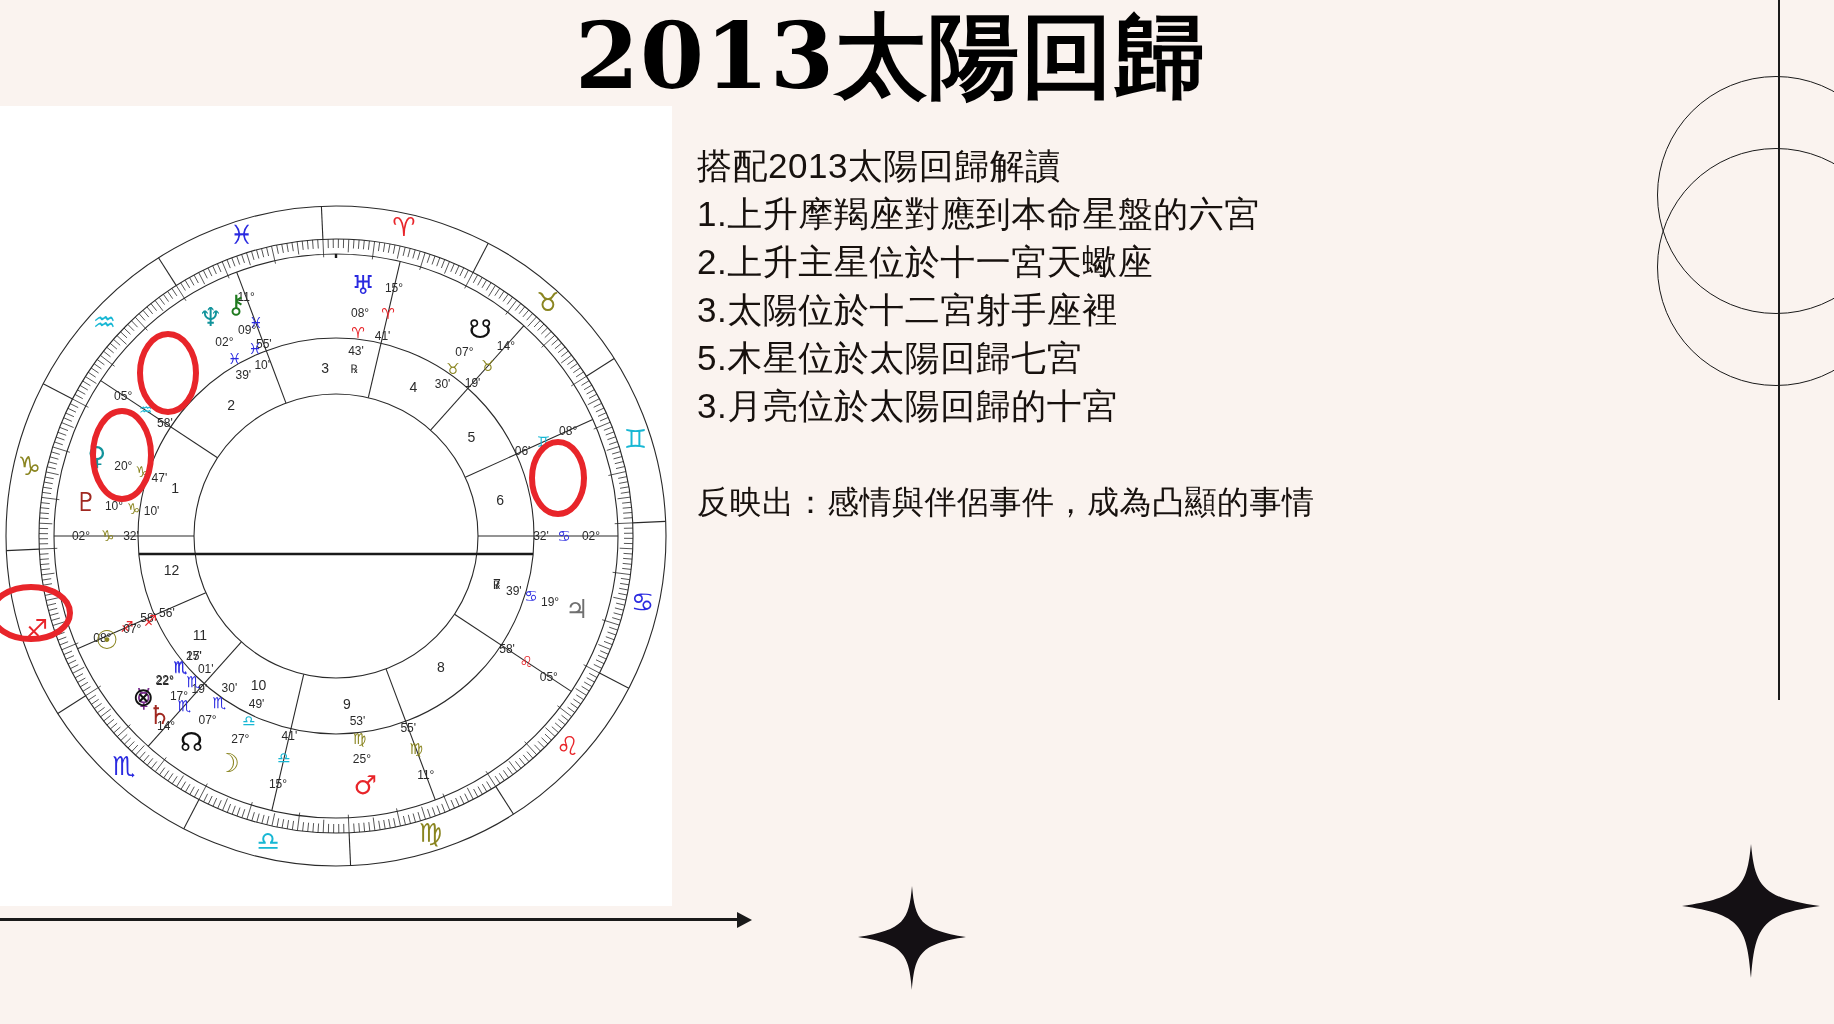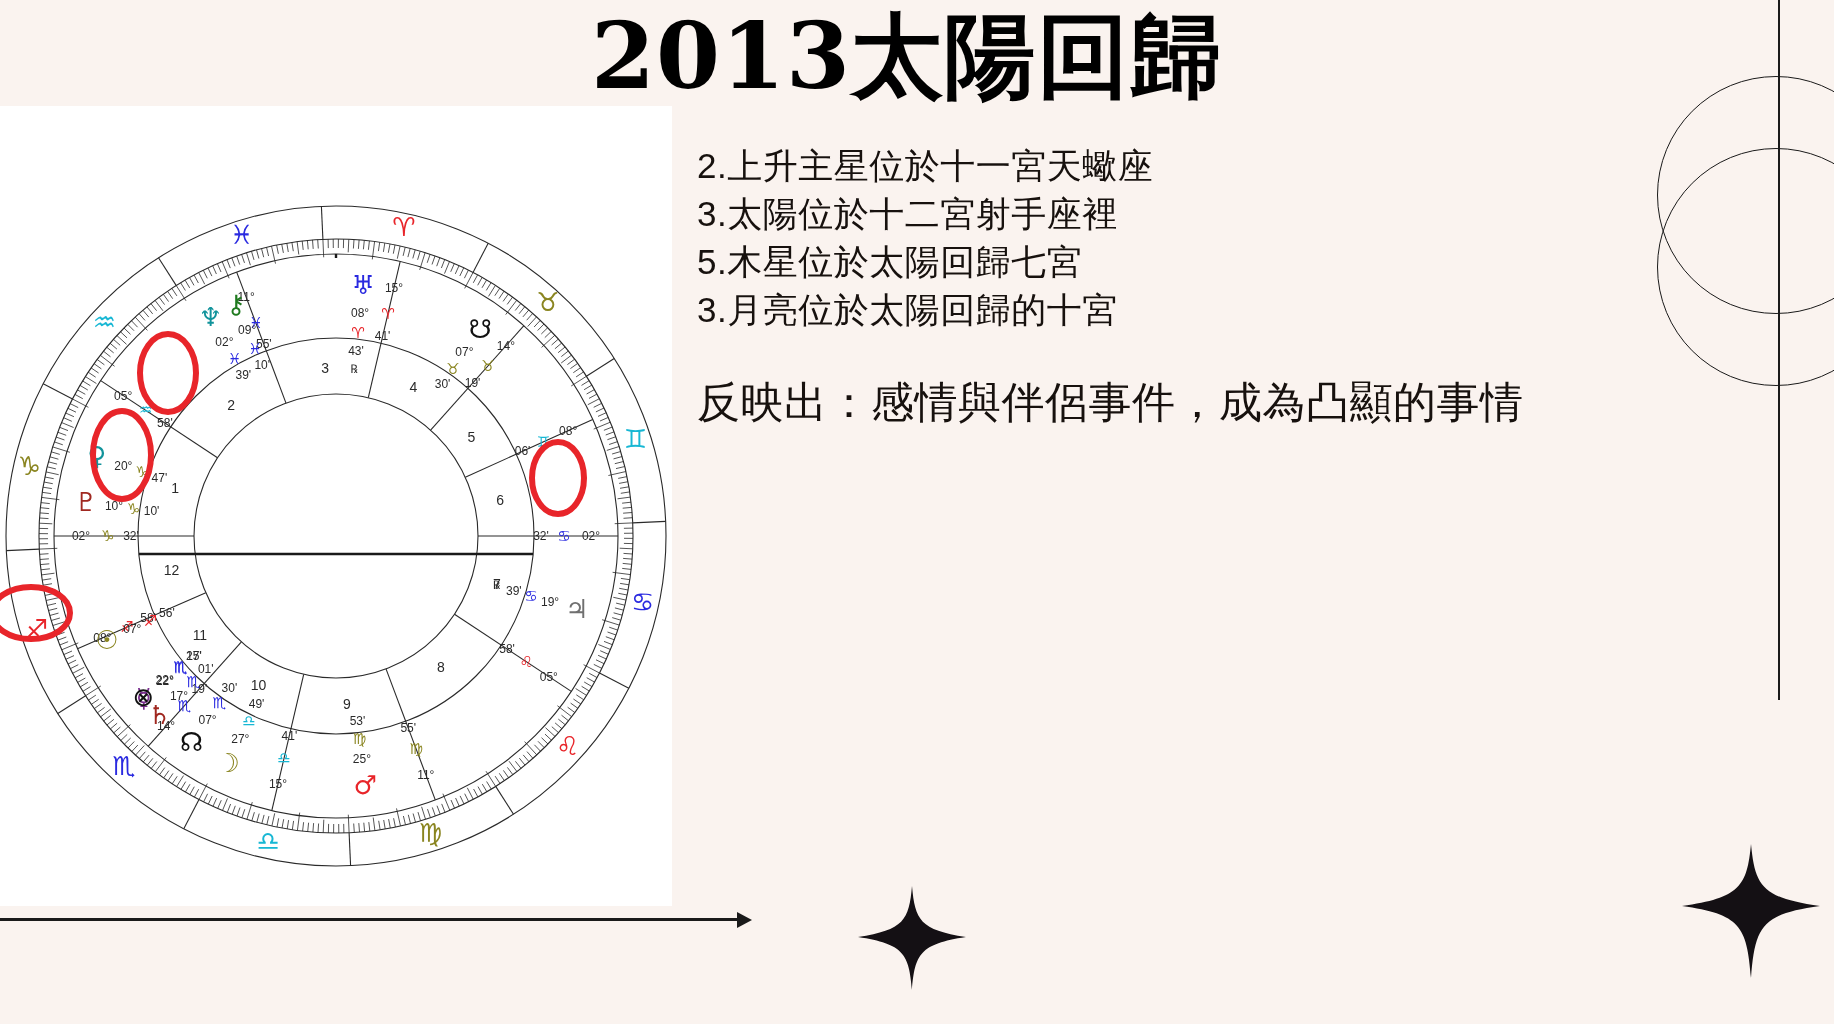--- a/index.html
+++ b/index.html
@@ -7,21 +7,21 @@
   body{
     width:1834px;height:1024px;
     background:#faf3ef;
     font-family:"Liberation Sans","DejaVu Sans",sans-serif;
     overflow:hidden;position:relative;
   }
   .slide{position:absolute;inset:0;background:#faf3ef;}
 
   
   .title{
-    position:absolute;left:16px;top:6px;width:1782px;
+    position:absolute;left:0;top:6px;width:1782px;
     text-align:center;
     font-family:"DejaVu Serif","Liberation Serif",serif;
     font-weight:700;
     font-size:92px;
     line-height:100px;
     letter-spacing:1px;
     color:#000;
     text-shadow:0 0 2px #faf3ef;
     white-space:nowrap;
   }
@@ -39,21 +39,21 @@
     color:#17110e;
   }
   .body-text .line{
     font-size:35px;
     line-height:48px;
     white-space:nowrap;
     letter-spacing:0.5px;
   }
   .body-text .gap{height:48px;}
   .body-text .concl{
-    font-size:43px;line-height:48px;white-space:nowrap;letter-spacing:0.5px;font-family:Liberation Mono, monospace;
+    font-size:32px;line-height:48px;white-space:nowrap;letter-spacing:0.5px;
   }
   .vline{
     position:absolute;left:1778px;top:0px;width:2px;height:700px;
     background:#1a1a1a;
   }
   .circ{
     position:absolute;border:1.6px solid #1a1a1a;border-radius:50%;
     background:transparent;
   }
   .circ-top{left:1657px;top:76px;width:236px;height:236px;}
@@ -630,20 +630,22 @@
       <g>
         <ellipse class="hl" cx="168" cy="267" rx="28" ry="39"></ellipse>
         <ellipse class="hl" cx="122" cy="349" rx="29" ry="44"></ellipse>
         <ellipse class="hl" cx="558" cy="372" rx="26" ry="36"></ellipse>
         <ellipse class="hl" cx="31" cy="507" rx="39" ry="26"></ellipse>
       </g>
     </svg>
   </div>
 
   <div class="body-text">
+    <div class="line">搭配2013太陽回歸解讀</div>
+    <div class="line">1.上升摩羯座對應到本命星盤的六宮</div>
     <div class="line">2.上升主星位於十一宮天蠍座</div>
     <div class="line">3.太陽位於十二宮射手座裡</div>
     <div class="line">5.木星位於太陽回歸七宮</div>
     <div class="line">3.月亮位於太陽回歸的十宮</div>
     <div class="gap"></div>
     <div class="concl">反映出：感情與伴侶事件，成為凸顯的事情</div>
   </div>
 
   <div class="vline"></div>
   <div class="circ circ-top"></div>

